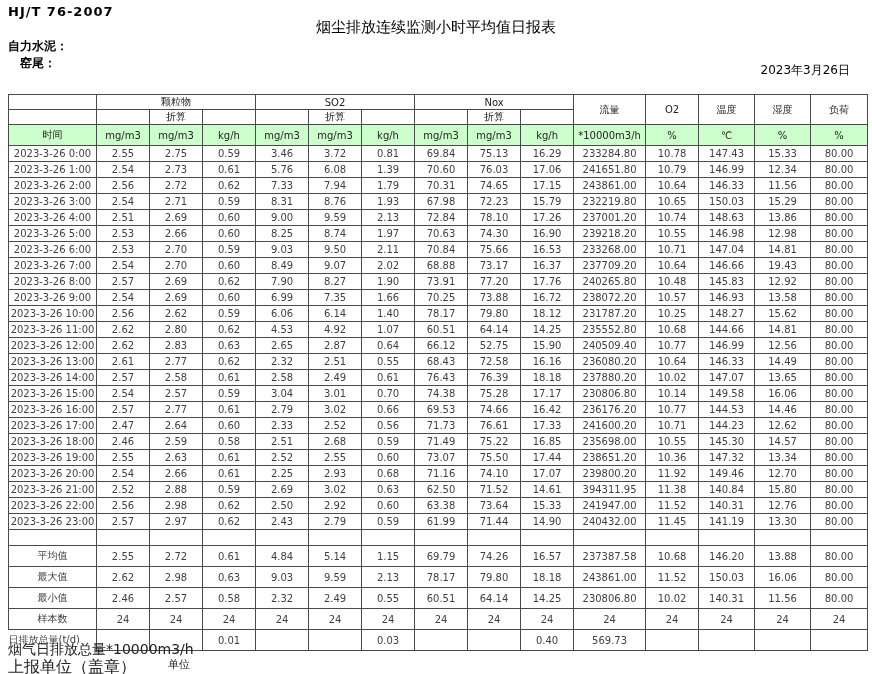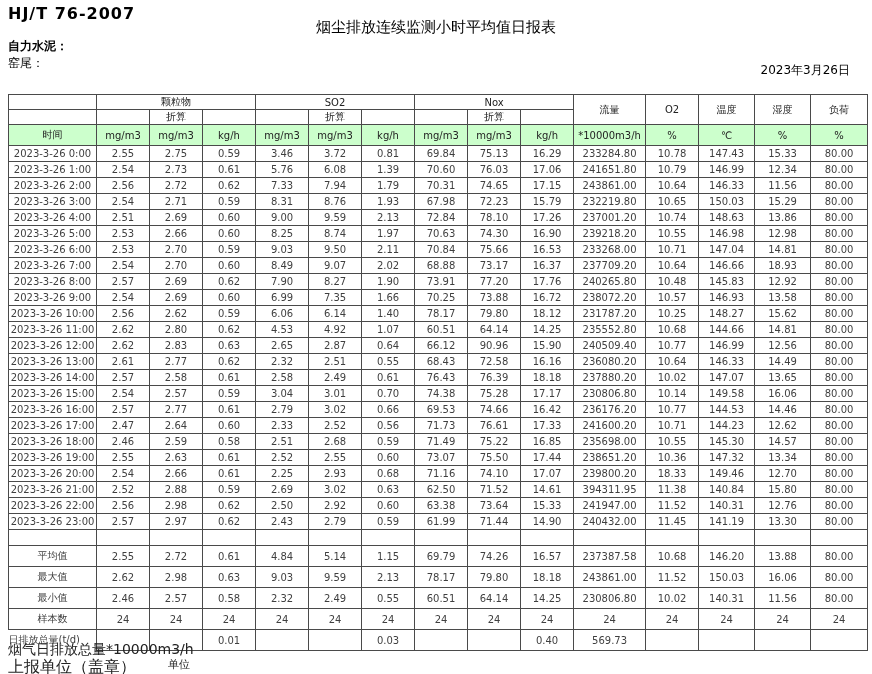--- a/index.html
+++ b/index.html
@@ -1,23 +1,23 @@
 <!DOCTYPE html>
 <html><head>
 <meta charset="utf-8">
 <style>
   html,body { margin:0; padding:0; background:#fff; }
   .page {
     position:relative; width:872px; height:674px; background:#fff;
     font-family:"DejaVu Sans", sans-serif; color:#000; overflow:hidden;
   }
-  .std-no   { position:absolute; top:4px;  left:8px; font-size:16px; font-weight:bold; letter-spacing:1px; }
+  .std-no   { position:absolute; top:4px;  left:8px; font-size:13px; font-weight:bold; letter-spacing:1px; }
   .title    { position:absolute; top:18px; left:0; width:872px; text-align:center; font-size:15px; font-weight:normal; }
   .company  { position:absolute; top:38px; left:8px; font-size:12px; font-weight:bold; }
-  .location { position:absolute; top:55px; left:8px; font-size:12px; font-weight:normal; }
+  .location { position:absolute; top:55px; left:20px; font-size:12px; font-weight:bold; }
   .date     { position:absolute; top:62px; right:22px; font-size:12px; }
 
   table.report {
     position:absolute; top:80px; left:8px; width:859px;
     border-collapse:collapse; table-layout:fixed;
     font-size:10px; color:#3f3f3f;margin-top:14px;
   }
   table.report th, table.report td {
     border:1px solid #4a4a4a; padding:0; margin:0;
     text-align:center; vertical-align:middle;
@@ -239,21 +239,21 @@
           <td>0.60</td>
           <td>8.49</td>
           <td>9.07</td>
           <td>2.02</td>
           <td>68.88</td>
           <td>73.17</td>
           <td>16.37</td>
           <td>237709.20</td>
           <td class="col-o2">10.64</td>
           <td>146.66</td>
-          <td>18.93</td>
+          <td>19.43</td>
           <td>80.00</td>
         </tr>
         <tr>
           <td>2023-3-26 8:00</td>
           <td>2.57</td>
           <td>2.69</td>
           <td>0.62</td>
           <td>7.90</td>
           <td>8.27</td>
           <td>1.90</td>
@@ -319,21 +319,21 @@
         </tr>
         <tr>
           <td>2023-3-26 12:00</td>
           <td>2.62</td>
           <td>2.83</td>
           <td>0.63</td>
           <td>2.65</td>
           <td>2.87</td>
           <td>0.64</td>
           <td>66.12</td>
-          <td>90.96</td>
+          <td>52.75</td>
           <td>15.90</td>
           <td>240509.40</td>
           <td class="col-o2">10.77</td>
           <td>146.99</td>
           <td>12.56</td>
           <td>80.00</td>
         </tr>
         <tr>
           <td>2023-3-26 13:00</td>
           <td>2.61</td>
@@ -458,21 +458,21 @@
           <td>2.54</td>
           <td>2.66</td>
           <td>0.61</td>
           <td>2.25</td>
           <td>2.93</td>
           <td>0.68</td>
           <td>71.16</td>
           <td>74.10</td>
           <td>17.07</td>
           <td>239800.20</td>
-          <td class="col-o2">18.33</td>
+          <td class="col-o2">11.92</td>
           <td>149.46</td>
           <td>12.70</td>
           <td>80.00</td>
         </tr>
         <tr>
           <td>2023-3-26 21:00</td>
           <td>2.52</td>
           <td>2.88</td>
           <td>0.59</td>
           <td>2.69</td>

